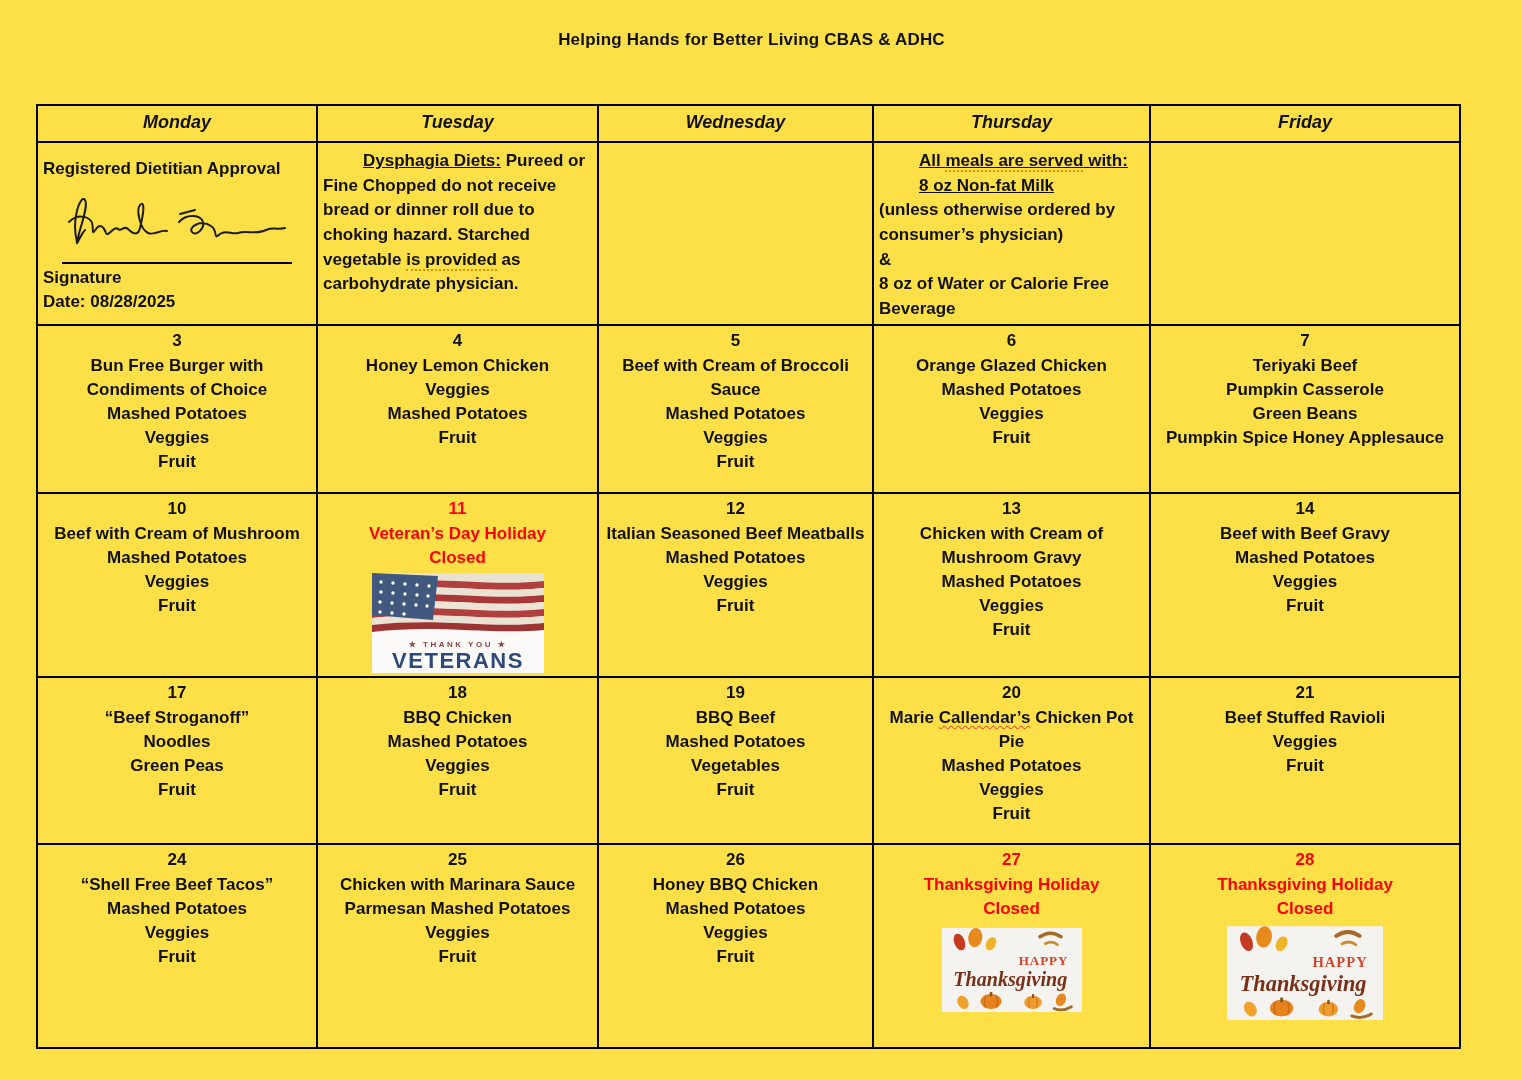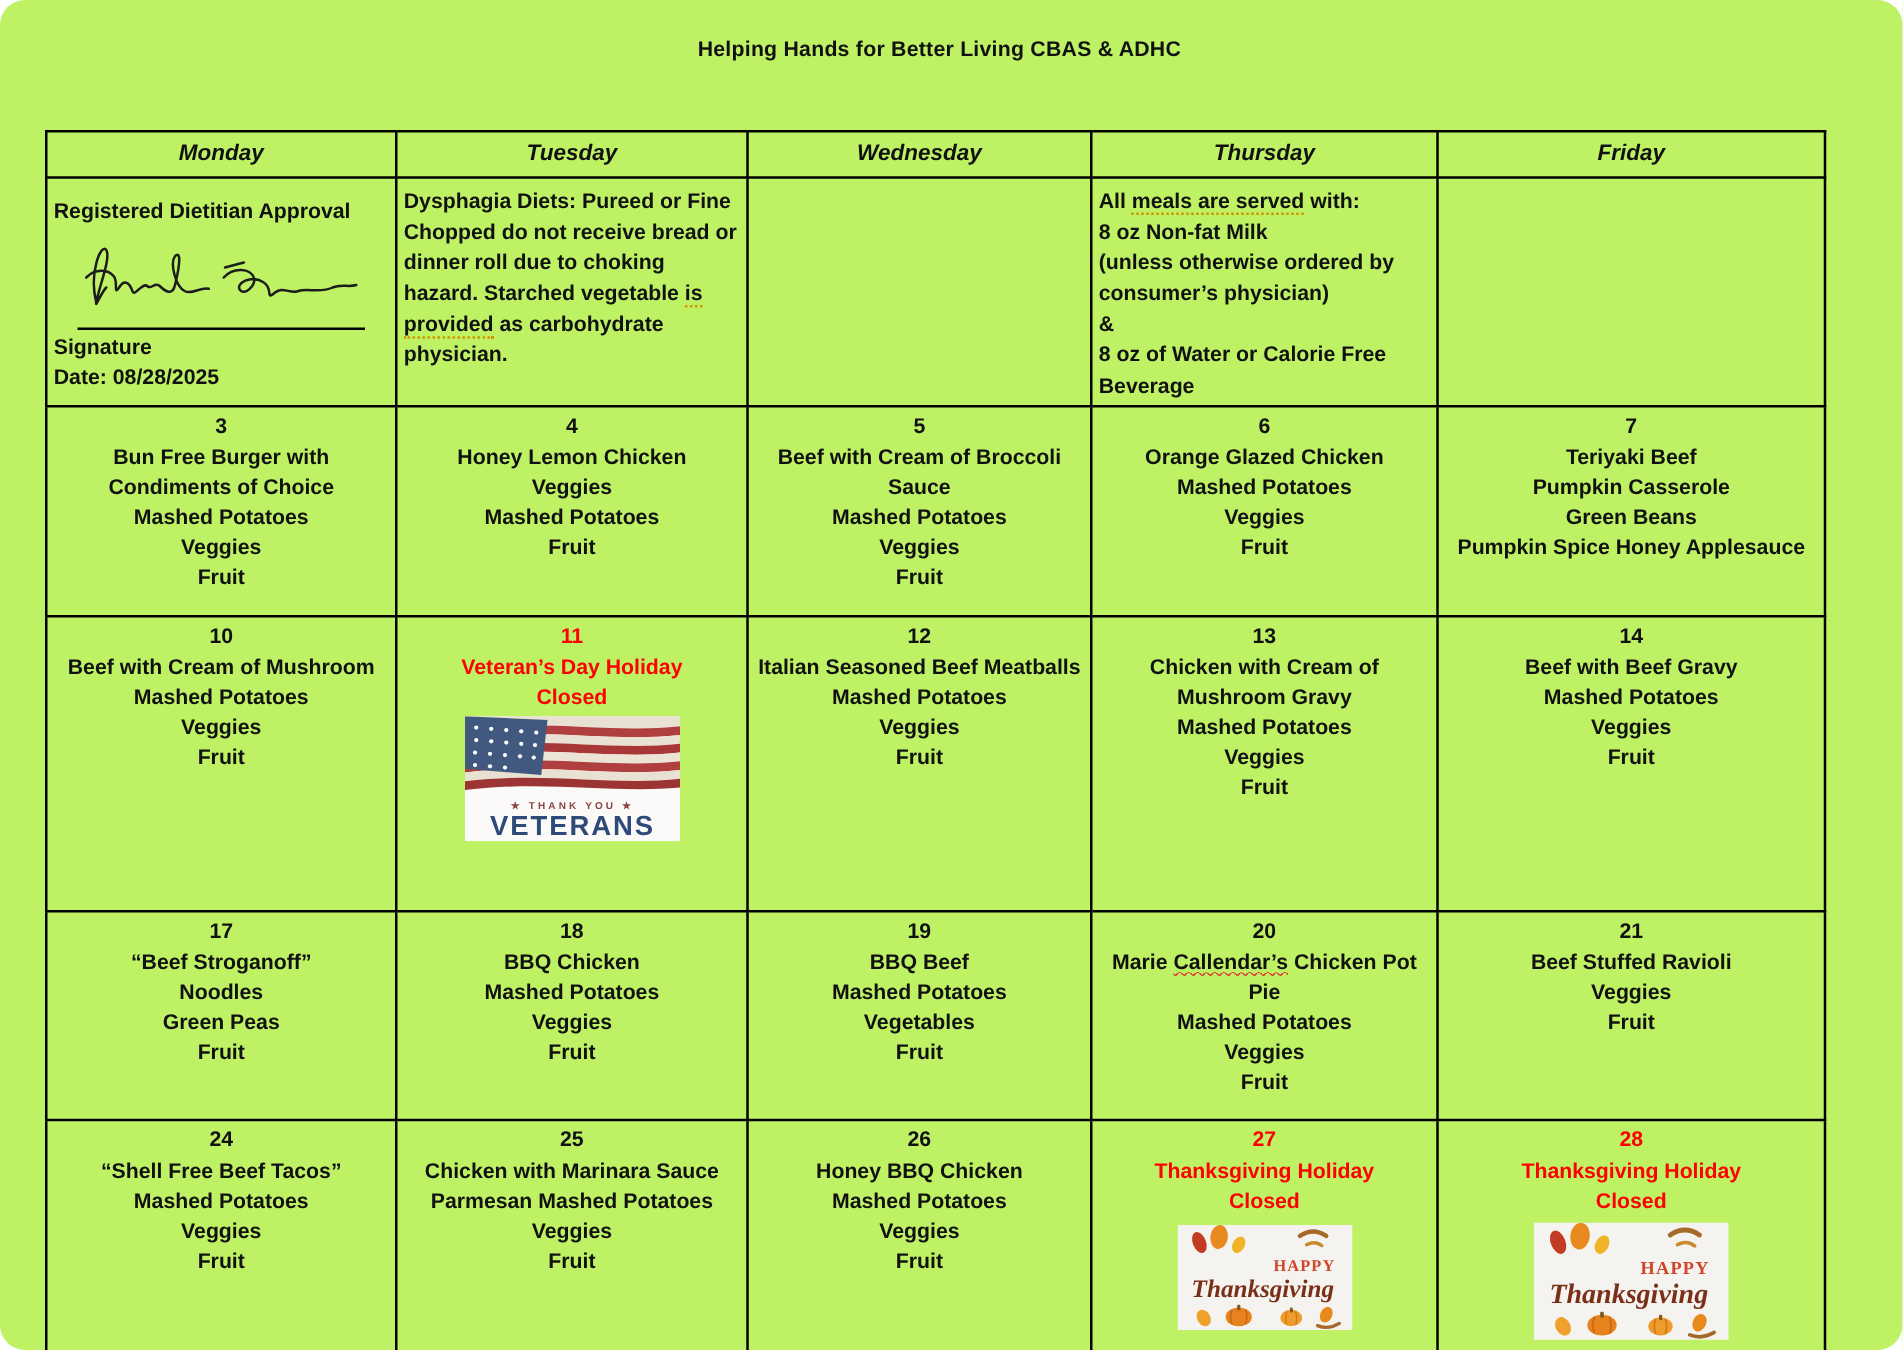--- a/index.html
+++ b/index.html
@@ -1,29 +1,29 @@
 <!DOCTYPE html>
 <html><head>
 <meta charset="utf-8">
 <style>
   html,body{margin:0;padding:0;background:#ffffff;}
-  .page{position:relative;width:1522px;height:1080px;background:#bef264;
-        font-family:"Liberation Sans",sans-serif;color:#111;overflow:hidden;border-radius:20px;}
+  .page{position:relative;width:1522px;height:1080px;background:#fde047;
+        font-family:"Liberation Sans",sans-serif;color:#111;overflow:hidden;}
   .org-line{position:absolute;top:30px;left:40px;width:1423px;text-align:center;
             font-size:17px;font-weight:bold;letter-spacing:.2px;}
   .main-title{position:absolute;top:58px;left:40px;width:1423px;text-align:center;
               font-size:32px;font-weight:bold;}
   table.menu{position:absolute;top:104px;left:36px;width:1423px;
              border-collapse:collapse;table-layout:fixed;border:2px solid #a3a3a3;}
   th,td{border:2px solid #000;vertical-align:top;padding:3px 5px;overflow:hidden;}
   th{font-style:italic;font-weight:bold;font-size:18px;text-align:center;padding:6px 0;}
   td.cell{font-size:17px;font-weight:bold;text-align:center;line-height:1.42;}
   .date{font-weight:bold;}
   .red{color:#fe0000;}
-  .u{}
+  .u{text-decoration:underline;margin-left:40px;}
   .dot-orange{border-bottom:2px dotted #cf9700;}
   .wavy{text-decoration:underline wavy #e03030;text-decoration-thickness:1px;text-underline-offset:2px;}
   .sig-title{margin-top:8px;}
   .sig-svg{display:block;margin:2px auto 0 auto;}
   .sig-line{width:230px;border-bottom:2.5px solid #000;margin:0 auto 2px auto;}
   .info-cell{font-size:17px;font-weight:bold;line-height:1.45;padding-top:6px;}
   .holiday-img{display:block;margin:3px auto 0 auto;}
 </style>
 </head>
 <body>
@@ -114,21 +114,21 @@
       </td>
       <td class="cell">
         <div class="date">7</div>
         <div>Teriyaki Beef</div>
         <div>Pumpkin Casserole</div>
         <div>Green Beans</div>
         <div>Pumpkin Spice Honey Applesauce</div>
       </td>
     </tr>
 
-    <tr style="height:236px">
+    <tr style="height:184px">
       <td class="cell">
         <div class="date">10</div>
         <div>Beef with Cream of Mushroom</div>
         <div>Mashed Potatoes</div>
         <div>Veggies</div>
         <div>Fruit</div>
       </td>
       <td class="cell">
         <div class="date red">11</div>
         <div class="red">Veteran’s Day Holiday</div>

